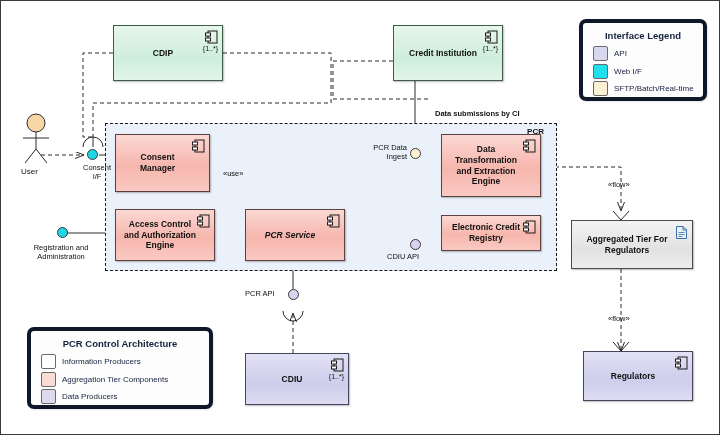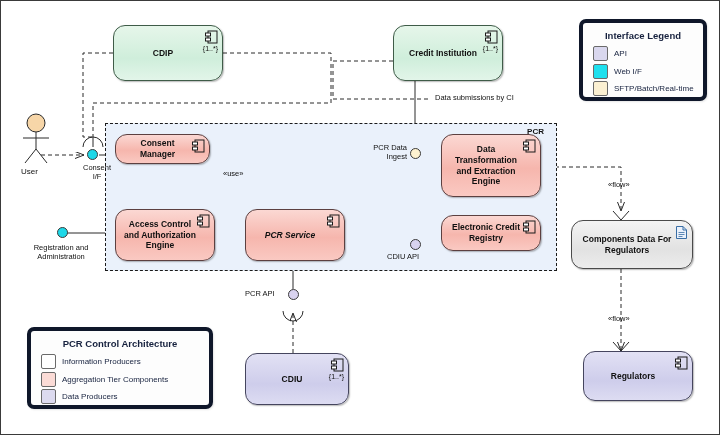--- a/index.html
+++ b/index.html
@@ -25,21 +25,21 @@
     left: 0; top: 0;
     width: 720px;
     height: 435px;
   }
 
   
   .node {
     position: absolute;
     box-sizing: border-box;
     border: 1px solid #4a4a4a;
-    border-radius: 12px;
+    border-radius: 0;
     display: flex;
     align-items: center;
     justify-content: center;
     text-align: center;
     font-size: 8.5px;
     font-weight: bold;
     color: #111111;
     line-height: 1.25;
     padding: 2px 16px 2px 6px;
     box-shadow: 1px 1px 1.5px rgba(0,0,0,0.28);
@@ -317,21 +317,21 @@
     <span>PCR Data</span><br>
     <span>Ingest</span>
   </div>
 
   <div class="iface-ball" style="left:409px;top:238px;background:#d9d3ef;"></div>
   <div class="iface-label" style="left:386px;top:251px;">CDIU API</div>
 
   <div class="iface-ball" style="left:287px;top:288px;background:#d9d3ef;"></div>
   <div class="iface-label" style="left:244px;top:288px;">PCR API</div>
 
-  <div class="edge-label" style="left:434px;top:92px;">Data submissions by CI</div>
+  <div class="edge-label" style="left:434px;top:108px;font-weight:bold;">Data submissions by CI</div>
   <div class="edge-label" style="left:222px;top:168px;">«use»</div>
   <div class="edge-label" style="left:607px;top:179px;">«flow»</div>
   <div class="edge-label" style="left:607px;top:313px;">«flow»</div>
 
   <div class="node green" style="left:112px;top:24px;width:110px;height:56px;">
     <span class="label">CDIP</span>
     <svg class="comp-icon" viewBox="0 0 13 14" xmlns="http://www.w3.org/2000/svg">
       <rect x="3" y="1" width="9" height="12" fill="none" stroke="#1a1a1a" stroke-width="1"></rect>
       <rect x="0.5" y="3" width="5" height="3" fill="#ffffff" stroke="#1a1a1a" stroke-width="1"></rect>
       <rect x="0.5" y="8" width="5" height="3" fill="#ffffff" stroke="#1a1a1a" stroke-width="1"></rect>
@@ -342,21 +342,21 @@
   <div class="node green" style="left:392px;top:24px;width:110px;height:56px;">
     <span class="label">Credit Institution</span>
     <svg class="comp-icon" viewBox="0 0 13 14" xmlns="http://www.w3.org/2000/svg">
       <rect x="3" y="1" width="9" height="12" fill="none" stroke="#1a1a1a" stroke-width="1"></rect>
       <rect x="0.5" y="3" width="5" height="3" fill="#ffffff" stroke="#1a1a1a" stroke-width="1"></rect>
       <rect x="0.5" y="8" width="5" height="3" fill="#ffffff" stroke="#1a1a1a" stroke-width="1"></rect>
     </svg>
     <span class="mult">{1..*}</span>
   </div>
 
-  <div class="node pink" style="left:114px;top:133px;width:95px;height:30px;">
+  <div class="node pink" style="left:114px;top:133px;width:95px;height:58px;">
     <span class="label">Consent Manager</span>
     <svg class="comp-icon" viewBox="0 0 13 14" xmlns="http://www.w3.org/2000/svg">
       <rect x="3" y="1" width="9" height="12" fill="none" stroke="#1a1a1a" stroke-width="1"></rect>
       <rect x="0.5" y="3" width="5" height="3" fill="#ffffff" stroke="#1a1a1a" stroke-width="1"></rect>
       <rect x="0.5" y="8" width="5" height="3" fill="#ffffff" stroke="#1a1a1a" stroke-width="1"></rect>
     </svg>
   </div>
 
   <div class="node pink" style="left:114px;top:208px;width:100px;height:52px;">
     <span class="label">Access Control and Authorization Engine</span>
@@ -388,21 +388,21 @@
   <div class="node pink" style="left:440px;top:214px;width:100px;height:36px;">
     <span class="label">Electronic Credit Registry</span>
     <svg class="comp-icon" viewBox="0 0 13 14" xmlns="http://www.w3.org/2000/svg">
       <rect x="3" y="1" width="9" height="12" fill="none" stroke="#1a1a1a" stroke-width="1"></rect>
       <rect x="0.5" y="3" width="5" height="3" fill="#ffffff" stroke="#1a1a1a" stroke-width="1"></rect>
       <rect x="0.5" y="8" width="5" height="3" fill="#ffffff" stroke="#1a1a1a" stroke-width="1"></rect>
     </svg>
   </div>
 
   <div class="node grey" style="left:570px;top:219px;width:122px;height:49px;">
-    <span class="label">Components Data For Regulators</span>
+    <span class="label">Aggregated Tier For Regulators</span>
     <svg class="doc-icon" viewBox="0 0 11 13" xmlns="http://www.w3.org/2000/svg">
       <path d="M0.5,0.5 L7,0.5 L10.5,4 L10.5,12.5 L0.5,12.5 Z" fill="#eaf1fb" stroke="#3a6ea5" stroke-width="1"></path>
       <path d="M7,0.5 L7,4 L10.5,4" fill="none" stroke="#3a6ea5" stroke-width="1"></path>
       <line x1="2.5" y1="6.5" x2="8.5" y2="6.5" stroke="#3a6ea5" stroke-width="0.8"></line>
       <line x1="2.5" y1="8.5" x2="8.5" y2="8.5" stroke="#3a6ea5" stroke-width="0.8"></line>
       <line x1="2.5" y1="10.5" x2="6.5" y2="10.5" stroke="#3a6ea5" stroke-width="0.8"></line>
     </svg>
   </div>
 
   <div class="node purple" style="left:582px;top:350px;width:110px;height:50px;">

